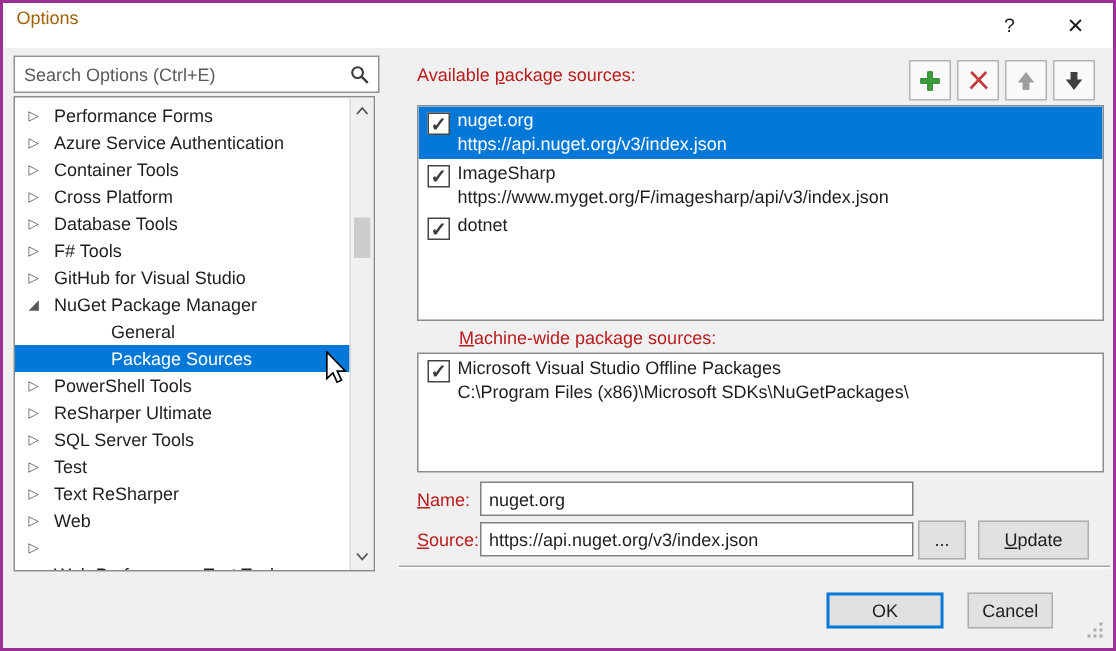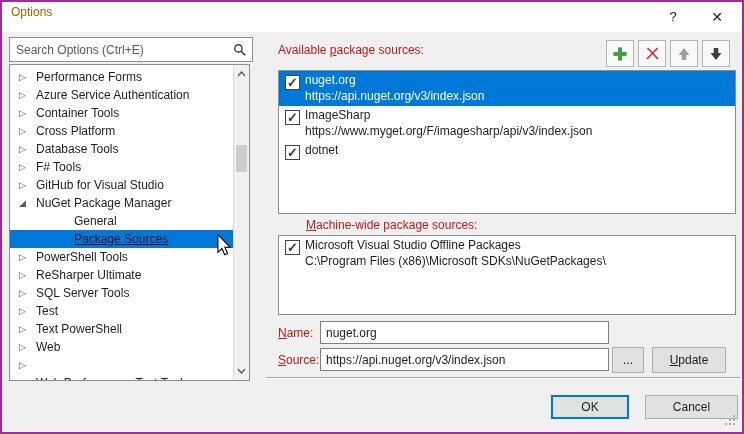--- a/index.html
+++ b/index.html
@@ -15,21 +15,21 @@
   .search .ph{position:absolute;left:6px;top:5px;font-size:12px;color:#5a5a5a;}
   .search svg{position:absolute;right:5px;top:5px;}
   
   .tree-panel{position:absolute;left:7px;top:62px;width:241px;height:317px;background:#fff;border:1px solid #8c8c8c;box-sizing:border-box;overflow:hidden;}
   .tree-rows{position:absolute;left:0;top:3px;right:15px;}
   .tree-row{position:relative;height:18px;line-height:18px;font-size:12px;color:#1e1e1e;white-space:nowrap;overflow:hidden;}
   .tree-row .twisty{position:absolute;left:5px;top:0;width:15px;text-align:center;font-size:9px;color:#5a5a5a;}
   .tree-row .tree-label{margin-left:26px;}
   .tree-row.level-1 .tree-label{margin-left:64px;}
   .tree-row.selected{background:#0078D7;}
-  .tree-row.selected .tree-label{color:#0f172a;text-decoration:underline;}
+  .tree-row.selected .tree-label{color:#ffffff;}
   
   .tree-scroll{position:absolute;right:0;top:0;bottom:0;width:15px;background:#F0F0F0;border-left:1px solid #DADADA;}
   .sb-arrow{position:absolute;left:0;width:14px;height:14px;display:flex;align-items:center;justify-content:center;}
   .sb-up{top:2px;} .sb-down{bottom:2px;}
   .sb-thumb{position:absolute;left:2px;right:2px;top:80px;height:27px;background:#CDCDCD;}
   
   .lbl{position:absolute;font-size:12px;color:#b91c1c;}
   
   .tool-btn{position:absolute;top:38px;width:28px;height:27px;background:#FAFAFA;border:1px solid #B4B4B4;box-sizing:border-box;display:flex;align-items:center;justify-content:center;}
   
@@ -128,21 +128,21 @@
         <div class="tree-row">
           <span class="twisty">▷</span>
           <span class="tree-label">SQL Server Tools</span>
         </div>
         <div class="tree-row">
           <span class="twisty">▷</span>
           <span class="tree-label">Test</span>
         </div>
         <div class="tree-row">
           <span class="twisty">▷</span>
-          <span class="tree-label">Text PowerShell</span>
+          <span class="tree-label">Text ReSharper</span>
         </div>
         <div class="tree-row">
           <span class="twisty">▷</span>
           <span class="tree-label">Web</span>
         </div>
         <div class="tree-row">
           <span class="twisty">▷</span>
         </div>
         <div class="tree-row">
           <span class="twisty">▷</span>
@@ -221,21 +221,21 @@
 
   <span class="lbl" style="left:276px;top:351px;"><u>S</u>ource:</span>
   <input class="field" style="left: 318px; top: 346px; width: 289px; height: 23px;" value="https://api.nuget.org/v3/index.json">
 
   <div class="btn" style="left:610px;top:345px;width:32px;height:26px;">...</div>
   <div class="btn" style="left:650px;top:345px;width:74px;height:26px;"><u>U</u>pdate</div>
 
   <div class="divider"></div>
 
   <div class="btn btn-ok" style="left:549px;top:393px;width:78px;height:24px;">OK</div>
-  <div class="btn" style="left:643px;top:393px;width:93px;height:24px;">Cancel</div>
+  <div class="btn" style="left:643px;top:393px;width:57px;height:24px;">Cancel</div>
 
   <div class="grip"></div>
 
   <svg class="cursor" width="16" height="22" viewBox="0 0 12 18">
     <path d="M1 0.5 L1 15 L4.3 11.9 L6.6 17 L9 15.9 L6.7 10.9 L11 10.9 Z" fill="#FFFFFF" stroke="#000000" stroke-width="0.9"></path>
   </svg>
 
 </div>
 
 </body></html>

